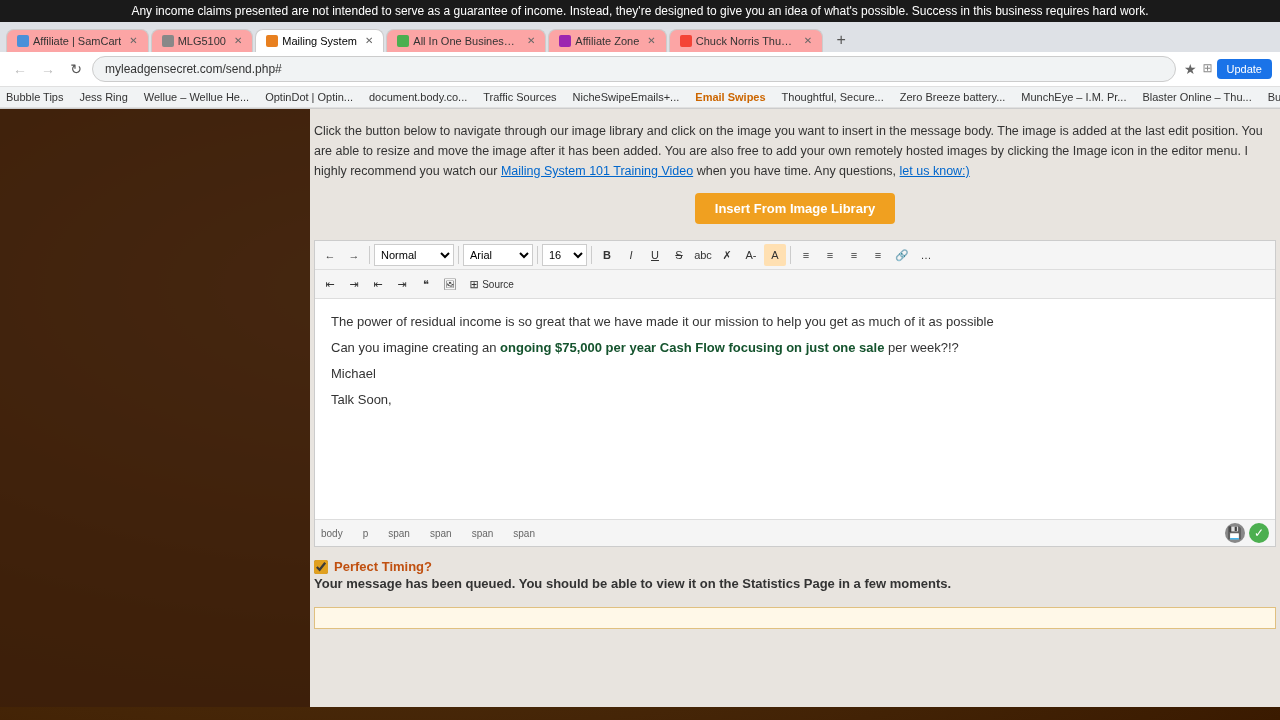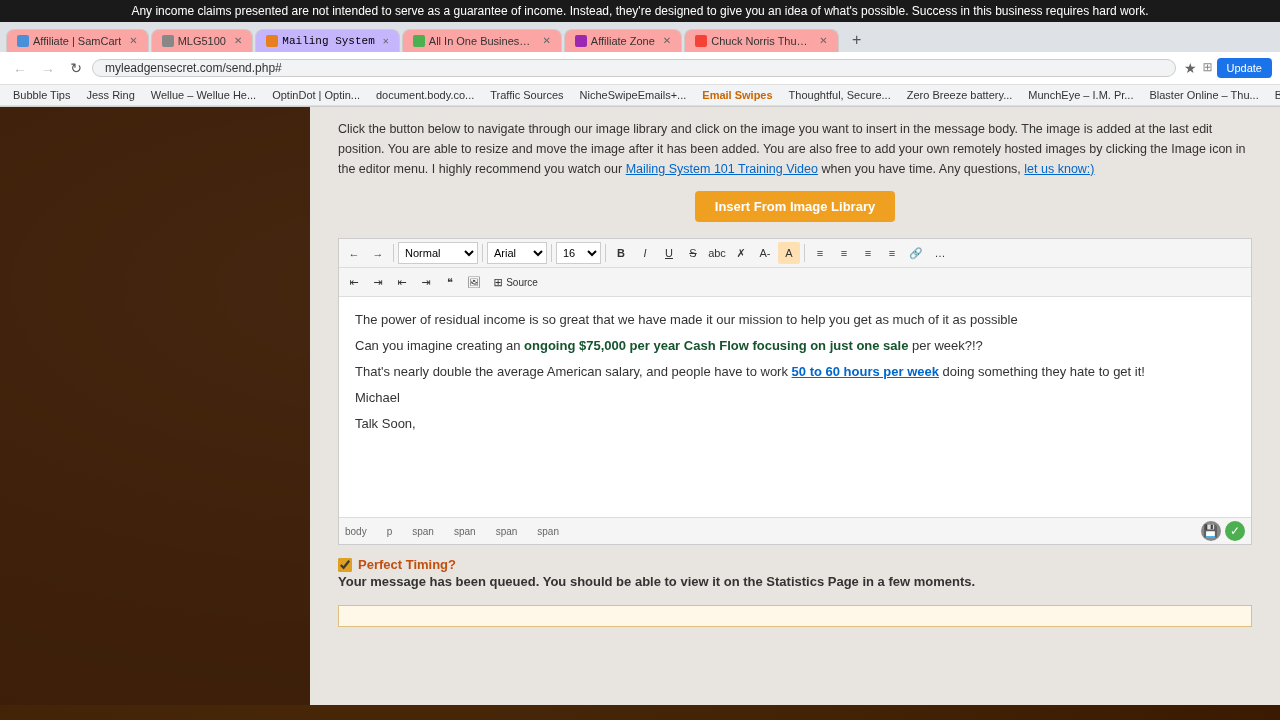--- a/index.html
+++ b/index.html
@@ -48,23 +48,22 @@
       white-space: nowrap;
       overflow: hidden;
       text-overflow: ellipsis;
       font-size: 11px;
       color: #333;
       border: 1px solid #ccc;
       border-bottom: none;
       gap: 4px;
     }
     .tab.active {
-      background: #c4b5fd;
+      background: #ffffff;
       color: #000;
-      font-family: Liberation Mono, monospace;
     }
     .tab-close {
       font-size: 10px;
       color: #666;
       margin-left: 4px;
       cursor: pointer;
     }
     .tab-favicon {
       width: 12px;
       height: 12px;
@@ -92,21 +91,21 @@
       align-items: center;
       justify-content: center;
       border-radius: 50%;
       font-size: 14px;
       color: #555;
     }
     .nav-btn.disabled { color: #bbb; cursor: default; }
 
     .address-bar {
       flex: 1;
-      height: 18px;
+      height: 26px;
       border: 1px solid #ccc;
       border-radius: 13px;
       padding: 0 12px;
       font-size: 12px;
       background: #f1f3f4;
       color: #333;
       outline: none;
     }
 
     .update-btn {
@@ -115,21 +114,21 @@
       border: none;
       border-radius: 4px;
       padding: 4px 10px;
       font-size: 11px;
       cursor: pointer;
     }
 
     .bookmarks-bar {
       display: flex;
       align-items: center;
-      padding: 2px 7px;
+      padding: 2px 0;
       background: #f1f3f4;
       border-bottom: 1px solid #e0e0e0;
       gap: 4px;
       font-size: 11px;
       overflow: hidden;
     }
     .bookmark-item {
       padding: 2px 6px;
       border-radius: 3px;
       cursor: pointer;
@@ -147,21 +146,21 @@
     .left-sidebar {
       width: 310px;
       background: rgba(60,30,10,0.85);
       flex-shrink: 0;
     }
 
     .main-area {
       flex: 1;
       background: #e8e4df;
       overflow-y: auto;
-      padding: 12px 28px;
+      padding: 12px 4px;
     }
 
     .instruction-text {
       font-size: 12.5px;
       color: #333;
       line-height: 1.6;
       margin-bottom: 12px;
     }
 
     .instruction-text a {
@@ -436,21 +435,21 @@
       <div class="toolbar-row1">
         <button class="tb-btn" title="Undo">←</button>
         <button class="tb-btn" title="Redo">→</button>
         <div class="tb-separator"></div>
         <select class="tb-select" style="width:80px">
           <option>Normal</option>
           <option>Heading 1</option>
           <option>Heading 2</option>
         </select>
         <div class="tb-separator"></div>
-        <select class="tb-select" style="width:60px">
+        <select class="tb-select" style="width:70px">
           <option>Arial</option>
           <option>Times New Roman</option>
           <option>Courier New</option>
         </select>
         <div class="tb-separator"></div>
         <select class="tb-select" style="width:45px">
           <option>16</option>
           <option>12</option>
           <option>14</option>
           <option>18</option>
@@ -481,21 +480,20 @@
         <button class="tb-btn">⇥</button>
         <button class="tb-btn">❝</button>
         <button class="tb-btn">🖼</button>
         <button class="tb-btn">⊞</button>
         <button class="tb-btn" style="font-size:10px">Source</button>
       </div>
 
       <div class="editor-body" contenteditable="true" style="">
         <p>The power of residual income is so great that we have made it our mission to help you get as much of it as possible</p>
         <p>Can you imagine creating an <strong class="bold-orange">ongoing $75,000 per year Cash Flow focusing on just one sale</strong> per week?!?</p>
-        <p>That's nearly double the average American salary, and people have to work <strong><u class="underline-link">50 to 60 hours per week</u></strong> doing something they hate to get it!</p>
         <p>Michael</p>
         <p>Talk Soon,</p>
         <p>&nbsp;</p>
         <p style="color:transparent;user-select:none">_</p>
       </div>
 
       <div class="editor-footer">
         <div class="status-path">
           <span>body</span>
           <span>p</span>

